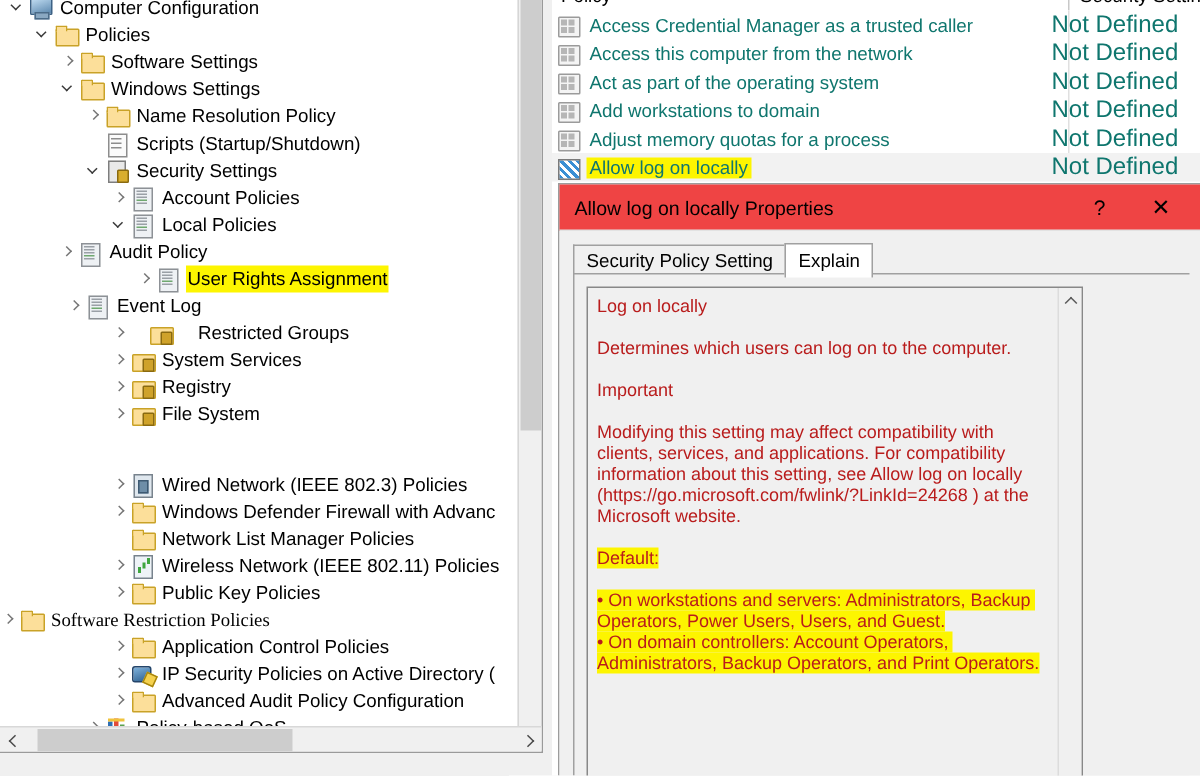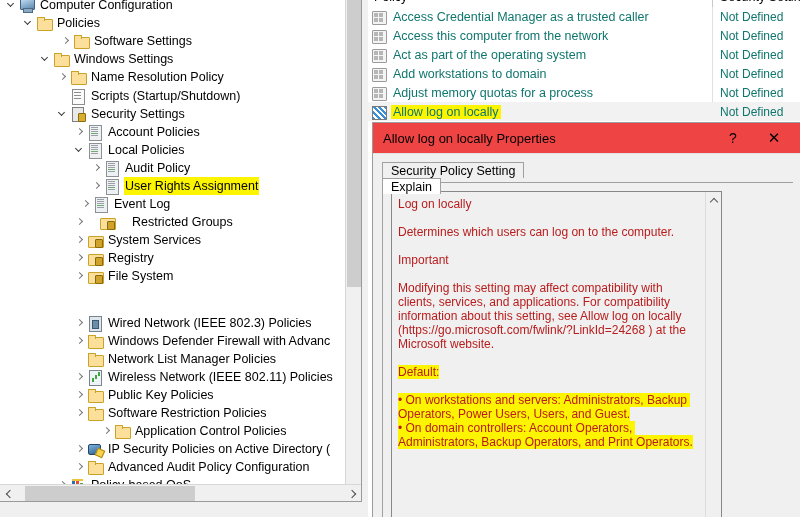--- a/index.html
+++ b/index.html
@@ -314,22 +314,22 @@
     content: ""; position: absolute;
     left: 1px; top: 2px; width: 13px; height: 12px;
     background:
       repeating-linear-gradient(45deg,#3a8fd4 0 2px,#ffffff 2px 4px);
     border: 1px solid #7a7a7a;
   }
   .pname { padding: 0 2px; }
   .pname.hl { background: #fdf500; }
   .pval {
     position: absolute;
-    left: 352px;
-    font-size: 12px;
+    left: 333px;
+    font-size: 16px;
   }
   #list-col-divider {
     position: absolute;
     left: 344px; top: 7px; width: 1px; height: 112px;
     background: #e0e0e0;
   }
 
   
   #dialog {
     position: absolute;
@@ -371,22 +371,21 @@
     position: relative;
     height: 363px;
     background: #f0f0f0;
     padding: 0;
   }
   #tabstrip {
     position: absolute;
     left: 9px; top: 8px;
     height: 21px;
     display: flex;
-    align-items: flex-start;
-    flex-direction: column;
+    align-items: center;
   }
   .tab {
     height: 20px;
     padding: 1px 8px 0 8px;
     font-size: 12.5px;
     color: #000;
     background: #f0f0f0;
     border: 1px solid #a0a0a0;
     border-bottom: none;
     display: flex; align-items: center;
@@ -468,21 +467,21 @@
           <span class="ico computer"></span>
           <span class="tlabel">Computer Configuration</span>
         </div>
         <div class="tree-row" style="padding-left: 23px;">
           <span class="tw">
             <span class="chev expanded"></span>
           </span>
           <span class="ico folder"></span>
           <span class="tlabel">Policies</span>
         </div>
-        <div class="tree-row" style="padding-left: 40px; margin-left: 20px;">
+        <div class="tree-row" style="padding-left: 40px;">
           <span class="tw">
             <span class="chev collapsed"></span>
           </span>
           <span class="ico folder"></span>
           <span class="tlabel">Software Settings</span>
         </div>
         <div class="tree-row" style="padding-left: 40px;">
           <span class="tw">
             <span class="chev expanded"></span>
           </span>
@@ -515,35 +514,35 @@
           <span class="ico policy"></span>
           <span class="tlabel">Account Policies</span>
         </div>
         <div class="tree-row" style="padding-left: 74px;">
           <span class="tw">
             <span class="chev expanded"></span>
           </span>
           <span class="ico policy"></span>
           <span class="tlabel">Local Policies</span>
         </div>
-        <div class="tree-row" style="padding-left: 91px;">
+        <div class="tree-row" style="padding-left: 39px; align-items: flex-end;">
           <span class="tw">
             <span class="chev collapsed"></span>
           </span>
           <span class="ico policy"></span>
           <span class="tlabel">Audit Policy</span>
         </div>
         <div class="tree-row" style="padding-left: 91px;">
           <span class="tw">
             <span class="chev collapsed"></span>
           </span>
           <span class="ico policy"></span>
           <span class="tlabel hl">User Rights Assignment</span>
         </div>
-        <div class="tree-row" style="padding-left: 80px;">
+        <div class="tree-row" style="padding-left: 44px;">
           <span class="tw">
             <span class="chev collapsed"></span>
           </span>
           <span class="ico policy"></span>
           <span class="tlabel">Event Log</span>
         </div>
         <div class="tree-row" style="padding-left: 74px; gap: 12px;">
           <span class="tw">
             <span class="chev collapsed"></span>
           </span>
@@ -597,28 +596,28 @@
           <span class="ico wireless"></span>
           <span class="tlabel">Wireless Network (IEEE 802.11) Policies</span>
         </div>
         <div class="tree-row" style="padding-left: 74px;">
           <span class="tw">
             <span class="chev collapsed"></span>
           </span>
           <span class="ico folder"></span>
           <span class="tlabel">Public Key Policies</span>
         </div>
-        <div class="tree-row" style="padding-left: 74px;">
+        <div class="tree-row" style=" font-family: Liberation Serif, serif;">
           <span class="tw">
             <span class="chev collapsed"></span>
           </span>
           <span class="ico folder"></span>
           <span class="tlabel">Software Restriction Policies</span>
         </div>
-        <div class="tree-row" style="padding-left: 56px; margin-left: 45px;">
+        <div class="tree-row" style="padding-left: 74px;">
           <span class="tw">
             <span class="chev collapsed"></span>
           </span>
           <span class="ico folder"></span>
           <span class="tlabel">Application Control Policies</span>
         </div>
         <div class="tree-row" style="padding-left: 74px;">
           <span class="tw">
             <span class="chev collapsed"></span>
           </span>

